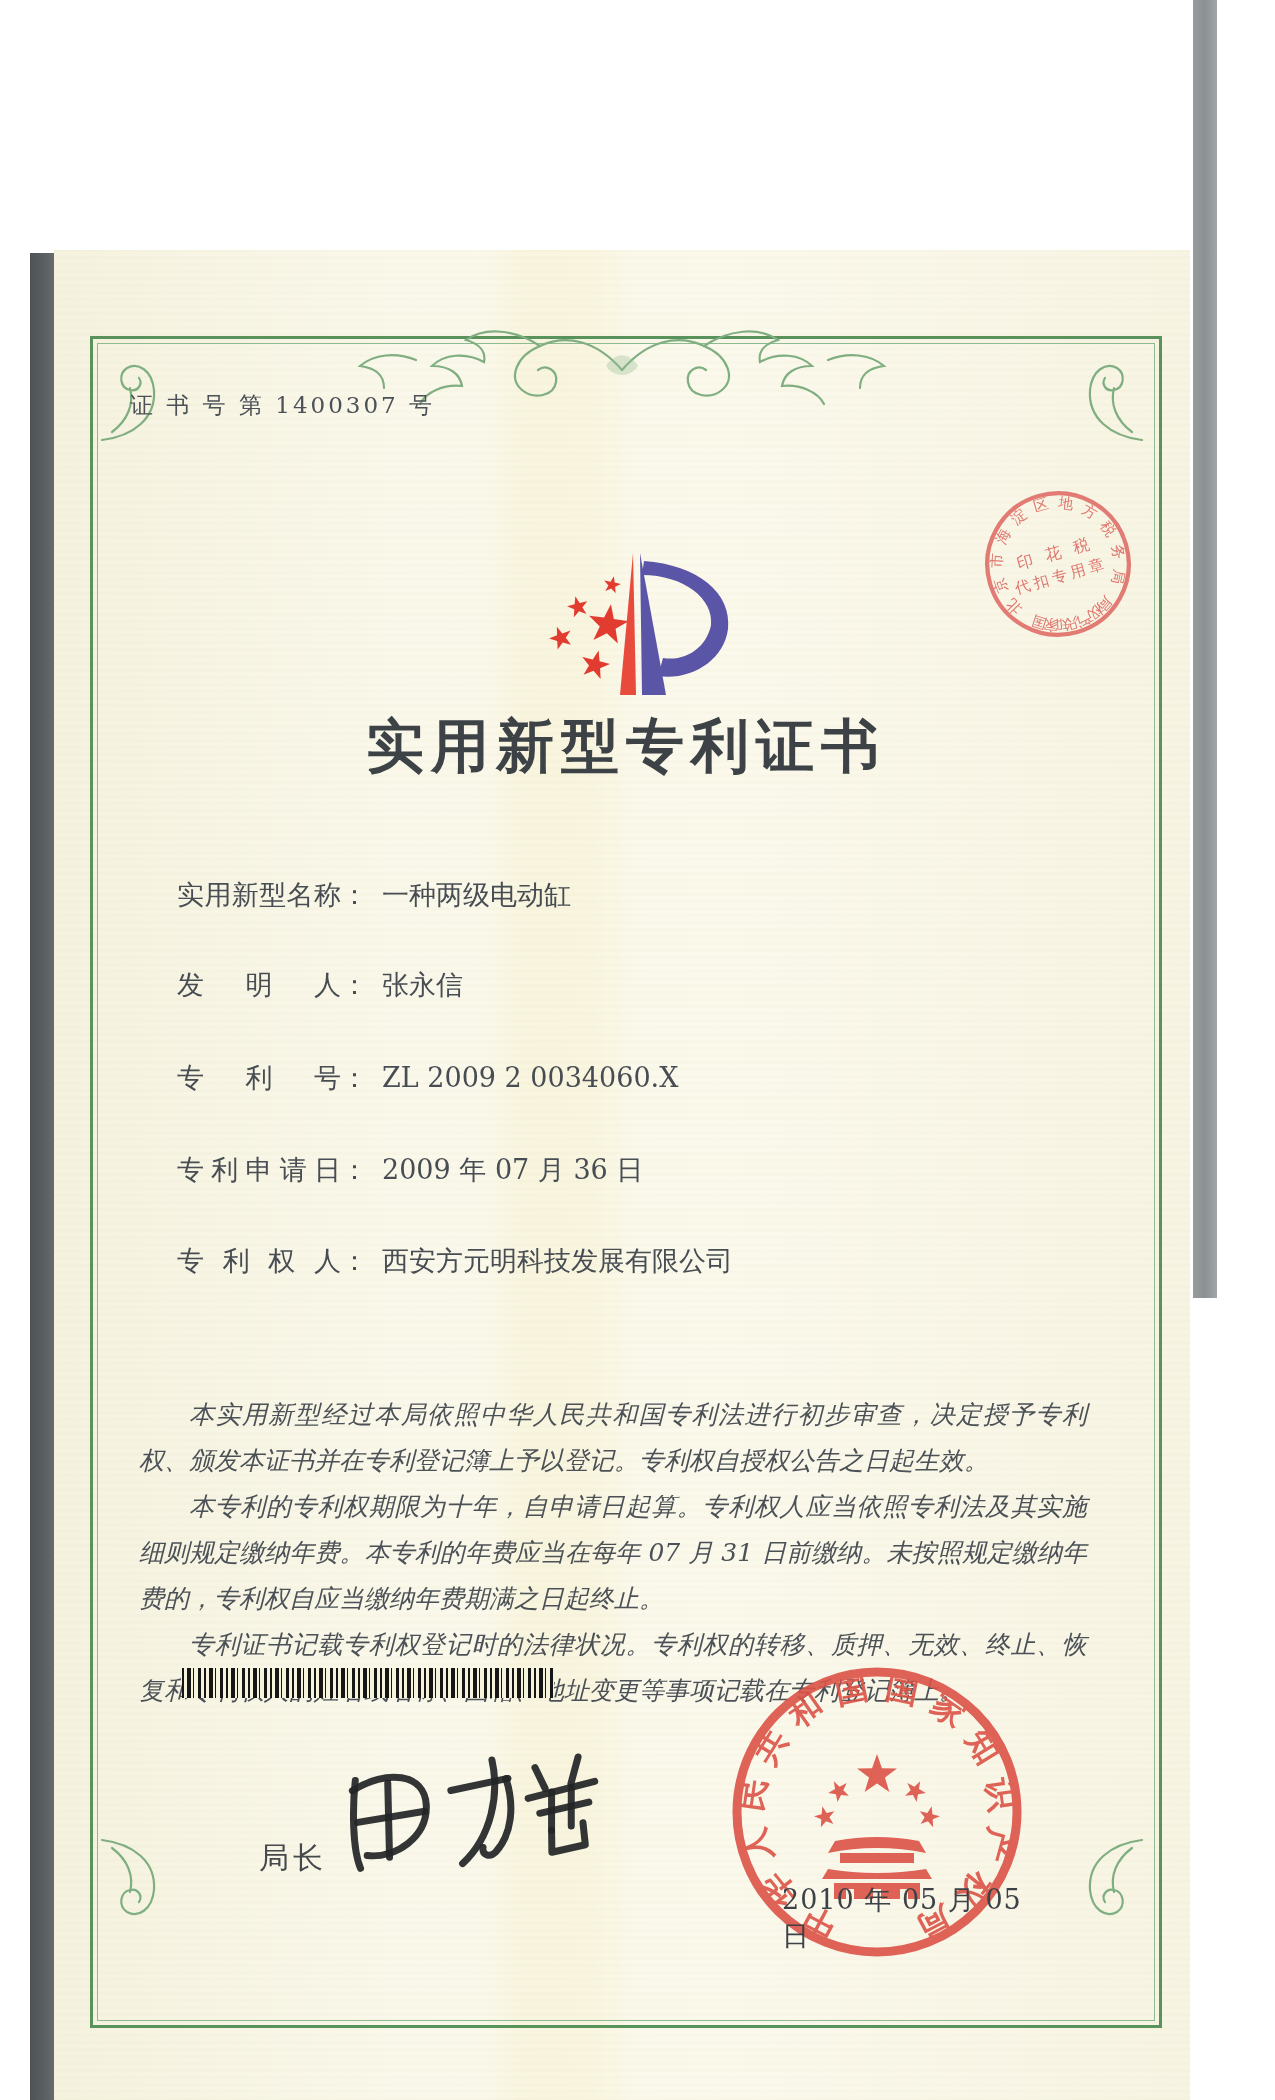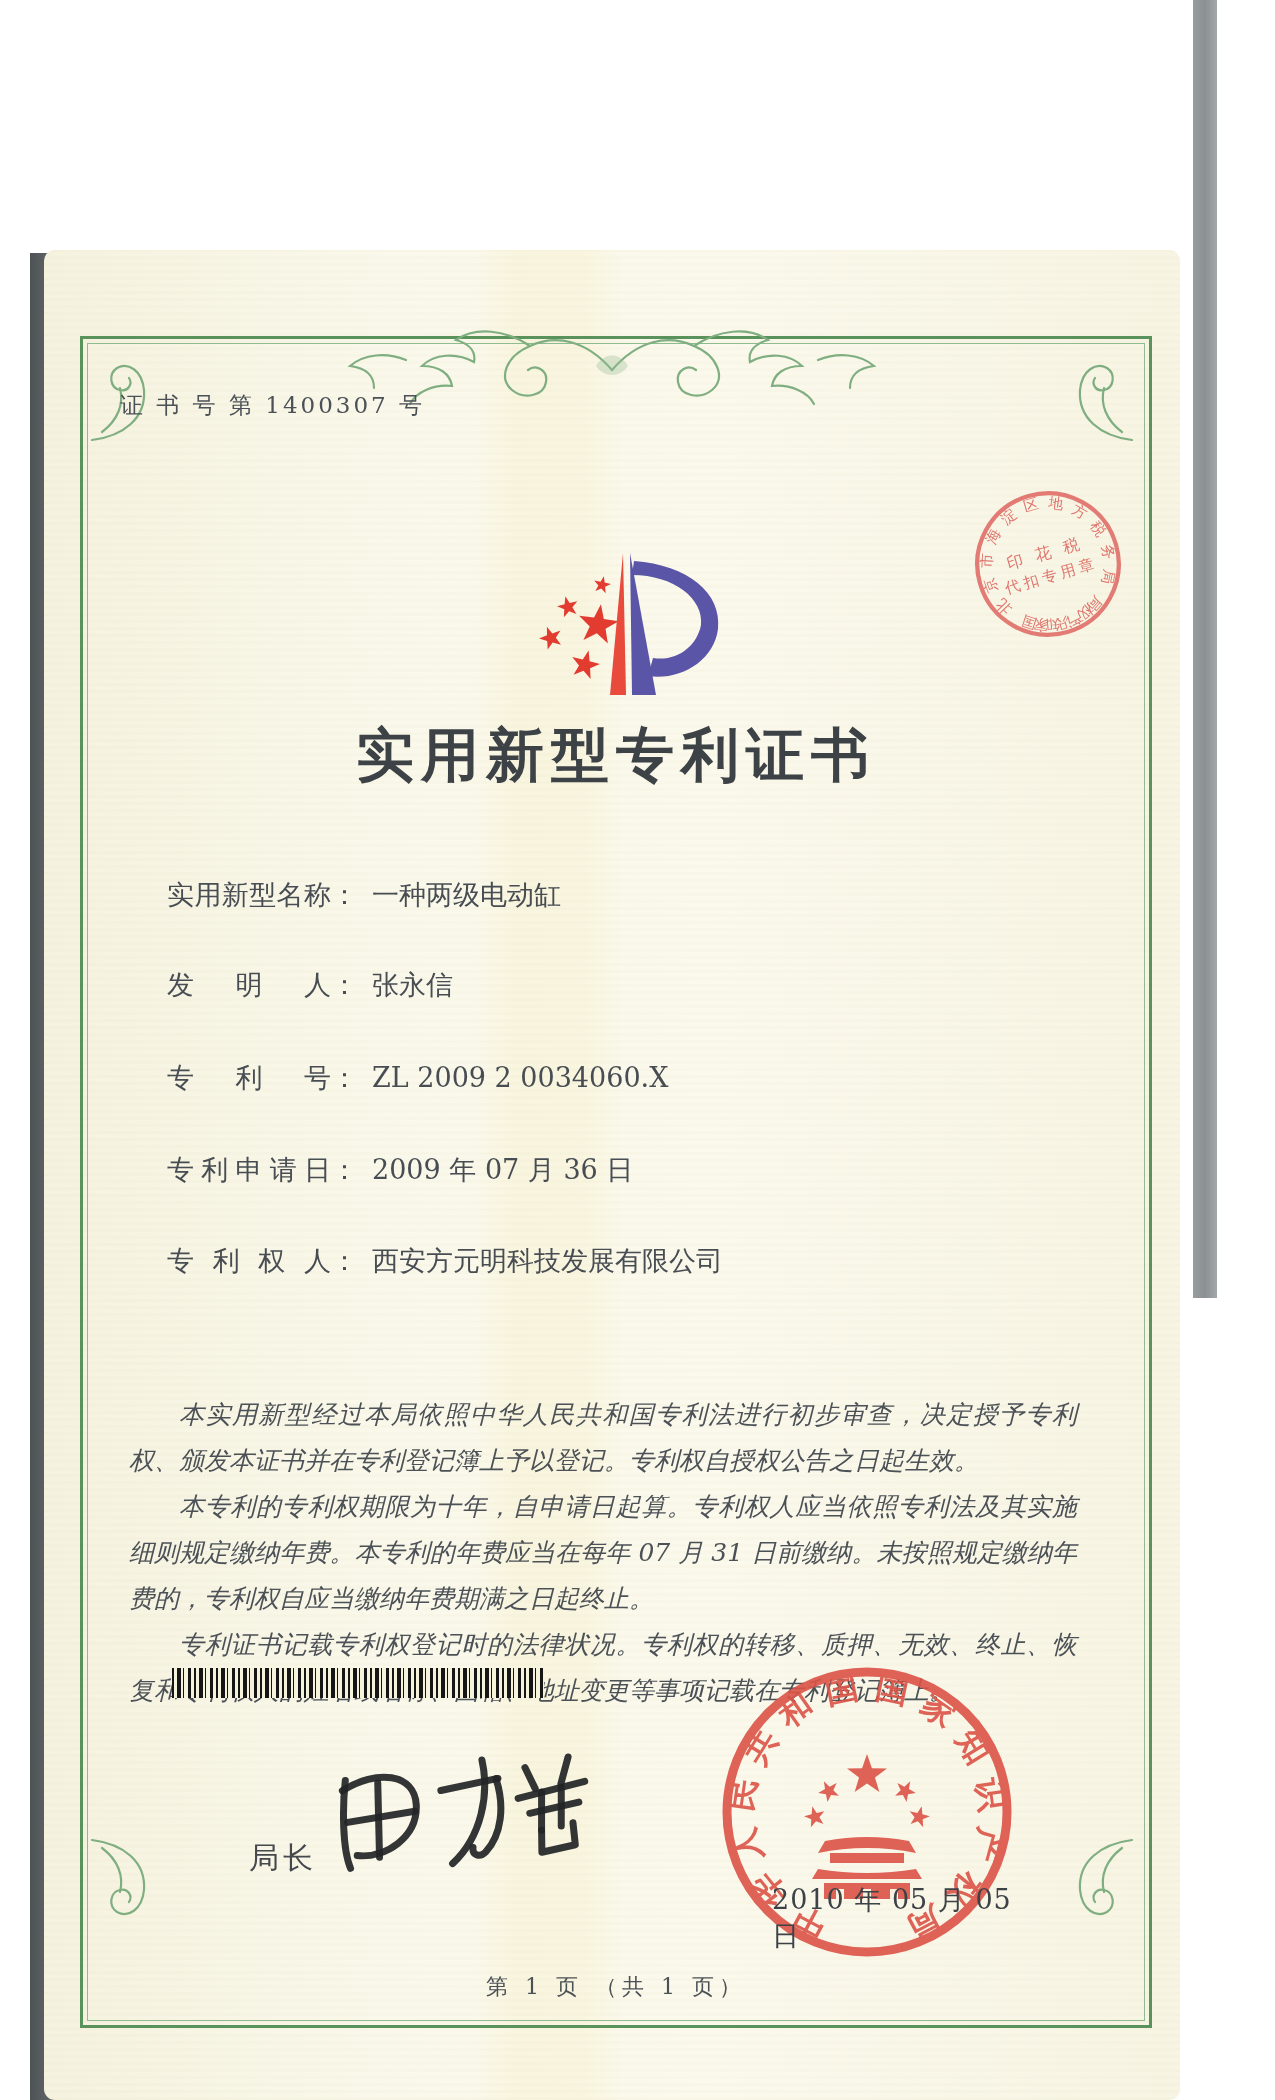--- a/index.html
+++ b/index.html
@@ -13,26 +13,25 @@
   .left-shadow-bar{
     position:absolute;left:30px;top:253px;width:27px;height:1847px;
     background:linear-gradient(90deg,#4d5254,#5c6163 60%,#6a6f71);
   }
   .right-shadow-bar{
     position:absolute;left:1193px;top:0;width:24px;height:1298px;
     background:linear-gradient(90deg,#979c9e,#8b9092 50%,#a2a7a9);
   }
   
   .page{
-    position:absolute;left:44px;top:250px;width:1136px;height:1850px;
+    position:absolute;left:54px;top:250px;width:1136px;height:1850px;
     background:
       linear-gradient(90deg, rgba(233,220,140,0) 430px, rgba(233,214,120,.10) 470px, rgba(233,214,120,.10) 540px, rgba(233,220,140,0) 580px),
       repeating-linear-gradient(0deg, rgba(205,195,150,.05) 0 3px, rgba(255,255,255,0) 3px 7px),
       linear-gradient(90deg,#f5f2df 0%,#faf8ea 30%,#fbf9ec 60%,#f7f4e3 100%);
-    border-radius: 11px;
   }
   
   .frame{
     position:absolute;left:36px;top:86px;width:1072px;height:1692px;
     border:3px solid #5a925c;box-sizing:border-box;
   }
   .frame::after{
     content:"";position:absolute;inset:4px;border:1px solid #8fbb90;
   }
   .orn{position:absolute;pointer-events:none;}
@@ -56,21 +55,21 @@
   .tax-stamp svg{width:100%;height:100%;font-family:"DejaVu Serif",serif;}
   .tax-stamp .ring{fill:none;stroke:#e0716b;stroke-width:4.5;}
   .tax-stamp g,.tax-stamp text{fill:#dd6b63;}
   .ts-center{text-anchor:middle;letter-spacing:4px;}
   
   .logo{position:absolute;left:478px;top:295px;width:220px;height:165px;}
   .logo svg{width:100%;height:100%;}
   
   .title-wrap{position:absolute;left:36px;top:452px;width:1072px;text-align:center;}
   .title{
-    margin:15px;font-size:58px;font-weight:700;color:#3d4246;letter-spacing:7px;
+    margin:6px;font-size:58px;font-weight:700;color:#3d4246;letter-spacing:7px;
   }
   
   .field-row{
     position:absolute;left:123px;white-space:nowrap;
     font-size:27px;color:#474d52;
   }
   .f-label{display:inline-block;width:164px;text-align:justify;text-align-last:justify;}
   .f-colon{margin-right:14px;}
   
   .body-text{
@@ -276,15 +275,14 @@
           <path d="M100,222 L210,222 L204,212 Q155,220 106,212 Z"></path>
           <rect x="112" y="226" width="86" height="16"></rect>
           <rect x="124" y="232" width="8" height="10" fill="#f8f2e2"></rect>
           <rect x="151" y="232" width="8" height="10" fill="#f8f2e2"></rect>
           <rect x="178" y="232" width="8" height="10" fill="#f8f2e2"></rect>
         </g>
       </svg>
     </div>
     <div class="seal-date">2010 年 05 月 05 日</div>
 
-    <div class="footer">第 1 页 （共 1 页）</div>
   </div>
 </div>
 
 </body></html>

